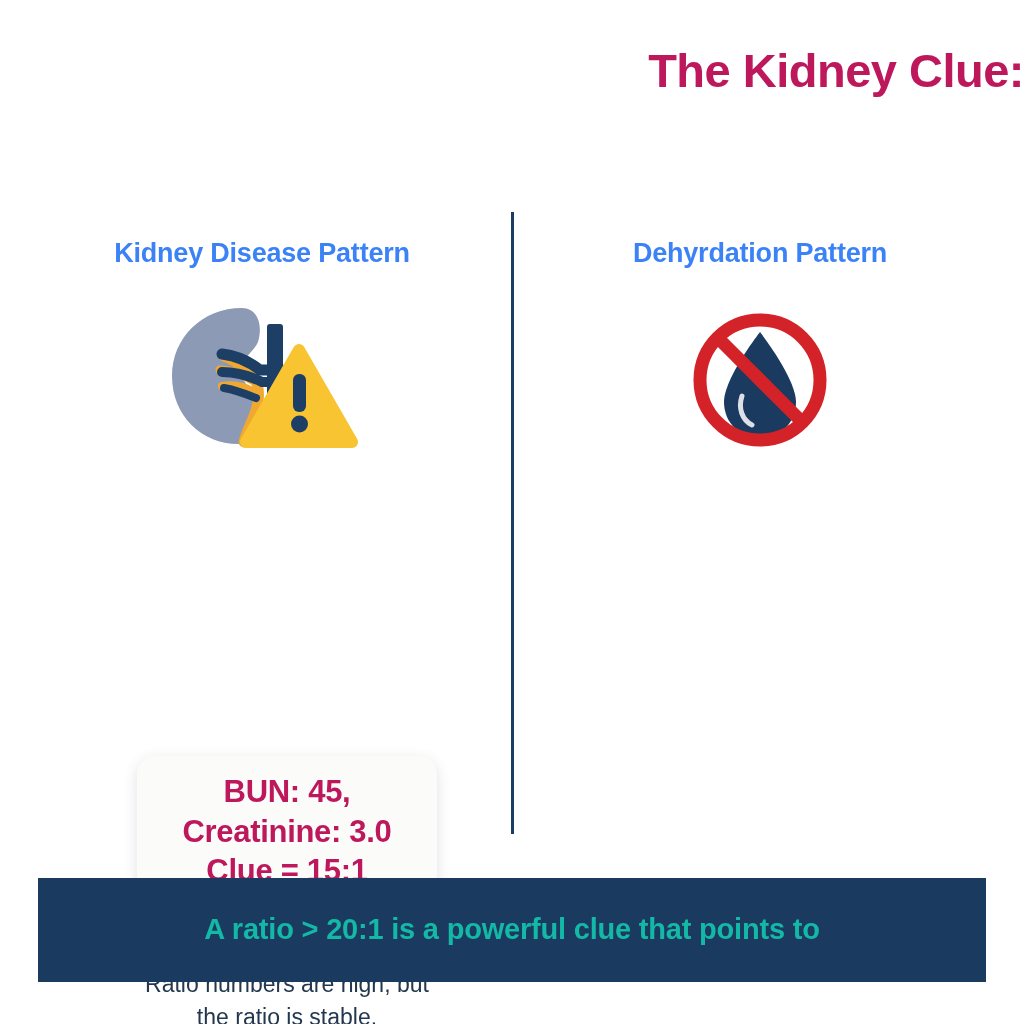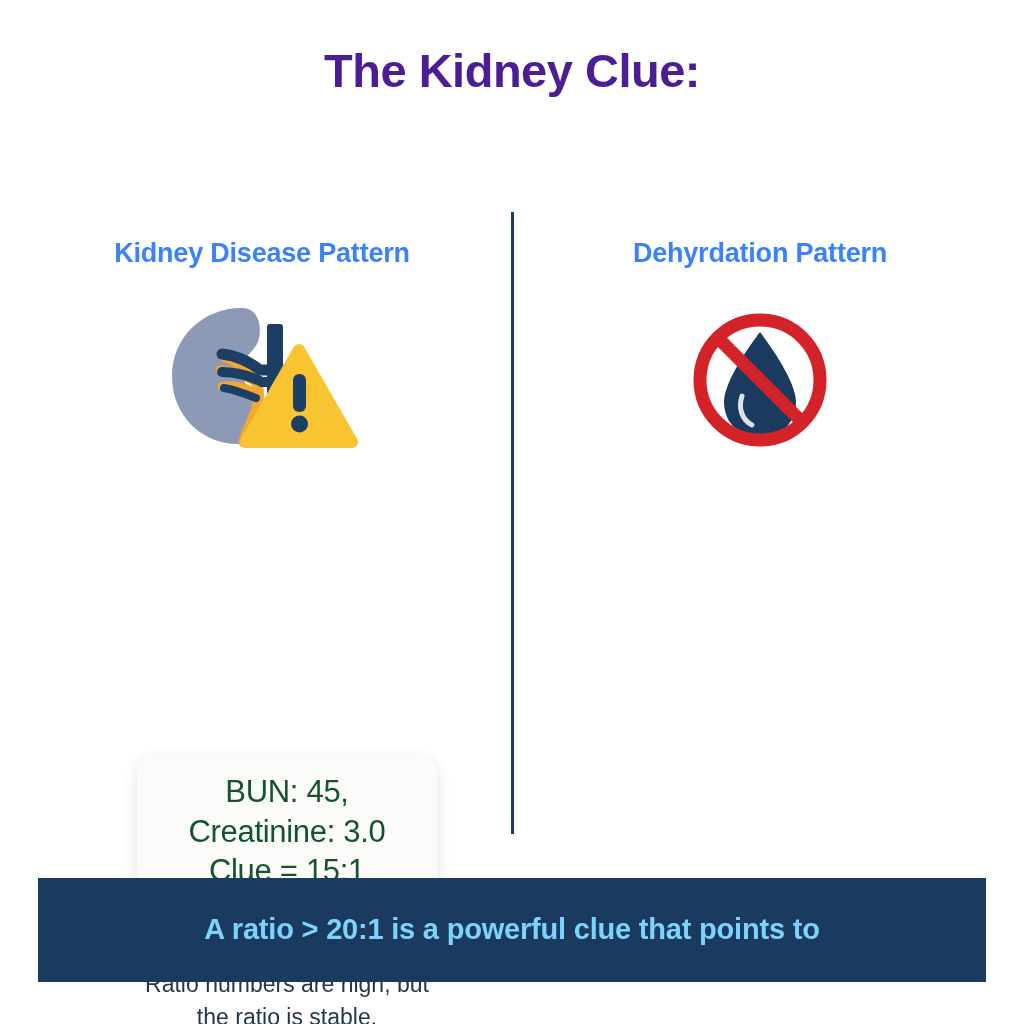--- a/index.html
+++ b/index.html
@@ -25,24 +25,25 @@
 
   
   .title-block {
     position: absolute;
     left: 0;
     top: 46px;
     width: 1024px;
     text-align: center;
   }
   .title-line {
-    color: #4c1d95;
+    color: #be185d;
     font-weight: bold;
     letter-spacing: -0.5px;
     line-height: 1.06;
+    text-align: right;
   }
   .title-line-1 { font-size: 47px; }
   .title-line-2 { font-size: 47px; margin-top: 8px; }
 
   
   .divider {
     position: absolute;
     left: 511px;
     top: 212px;
     width: 3px;
@@ -86,22 +87,22 @@
     box-sizing: border-box;
     text-align: center;
   }
   .card-left {
     position: absolute;
     left: 115px;
     top: 518px;
     width: 300px;
   }
   .card-line {
-    color: #14532d;
-    font-weight: normal;
+    color: #be185d;
+    font-weight: bold;
     font-size: 31px;
     line-height: 1.28;
     letter-spacing: -0.3px;
     white-space: nowrap;
   }
   .card-note {
     color: #1d4373;
     font-weight: bold;
     font-size: 24px;
     line-height: 1.3;
@@ -129,21 +130,21 @@
     top: 878px;
     width: 948px;
     height: 104px;
     background: #1b3a5f;
     display: flex;
     flex-direction: column;
     align-items: center;
     justify-content: center;
   }
   .banner-line {
-    color: #7dd3fc;
+    color: #14b8a6;
     font-size: 29px;
     font-weight: bold;
     line-height: 1.35;
     text-align: center;
     letter-spacing: -0.2px;
   }
 </style>
 </head>
 <body>
 

